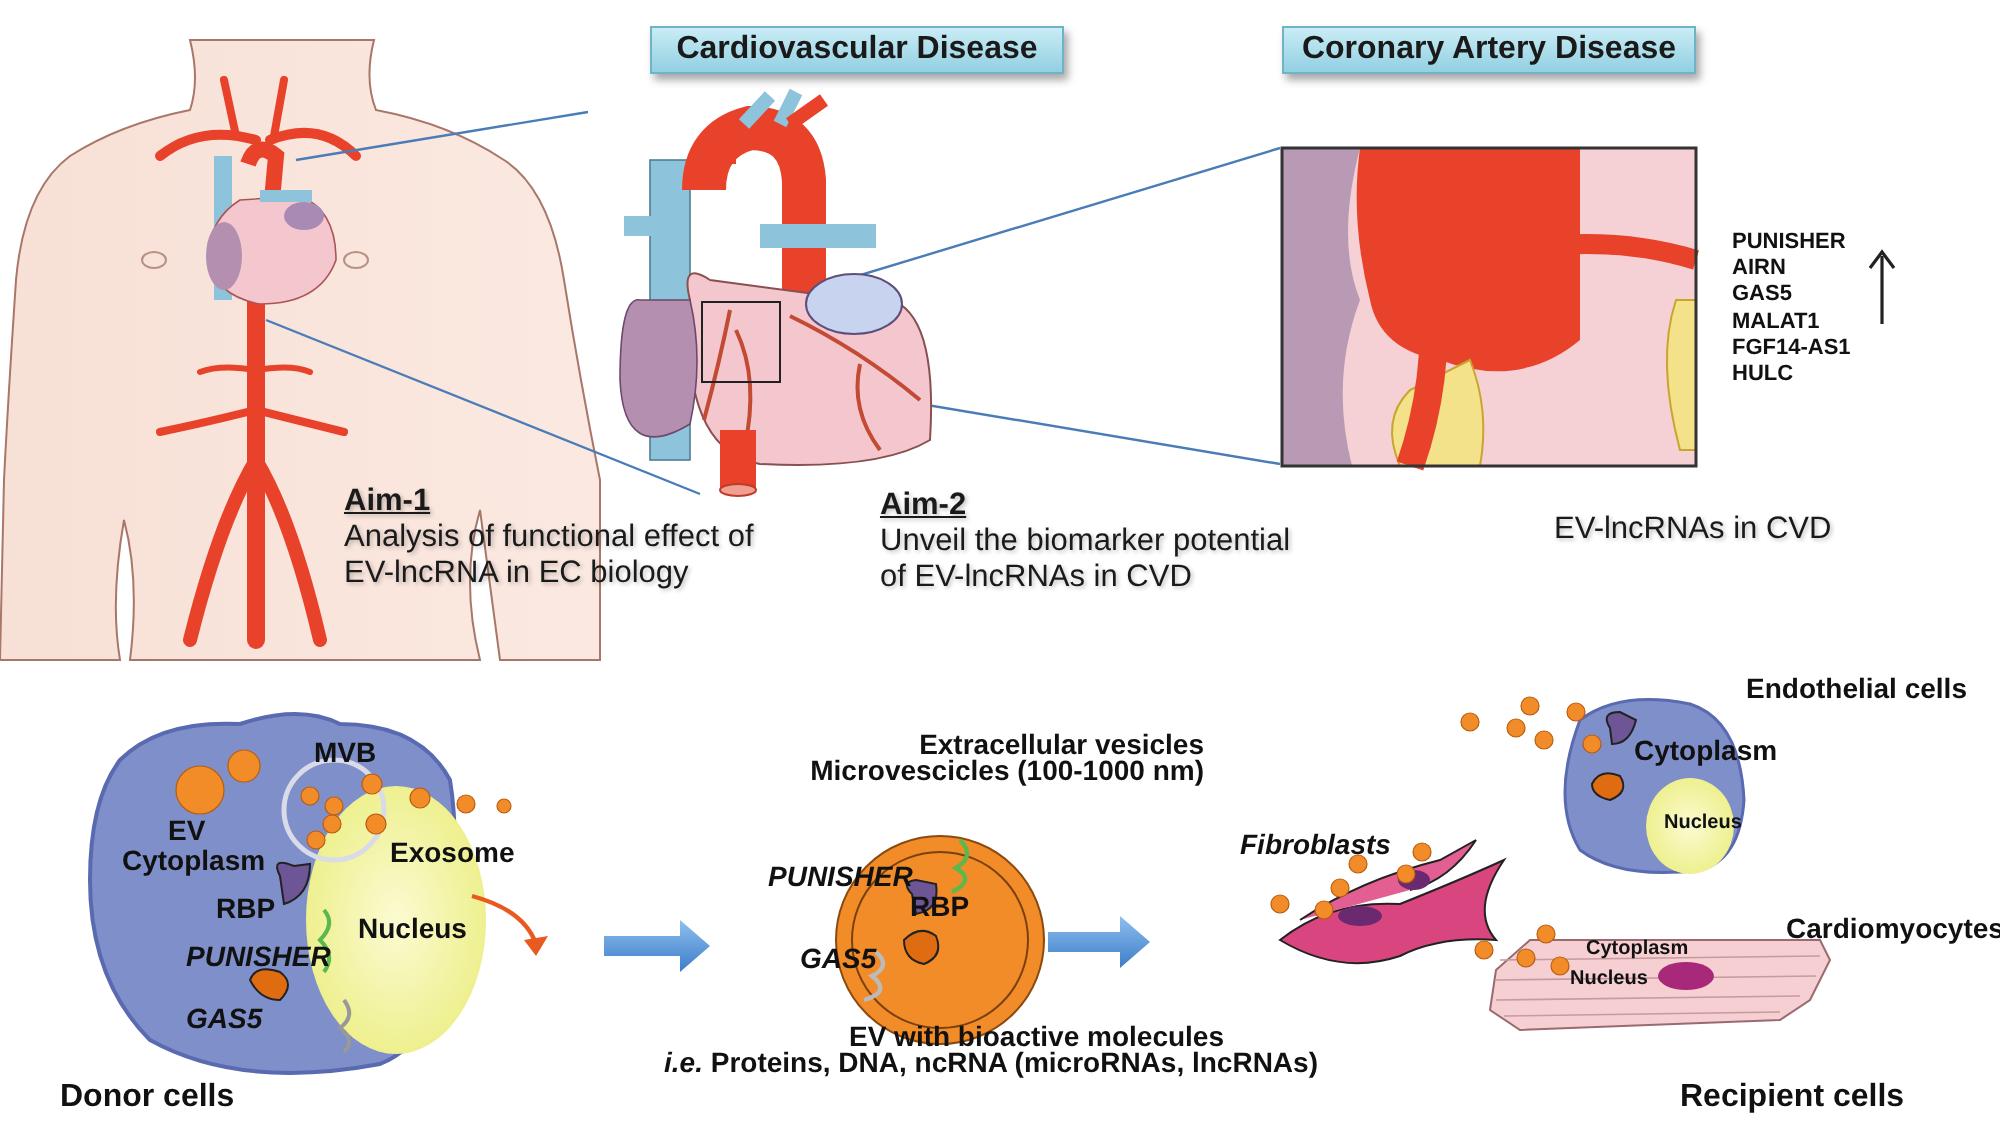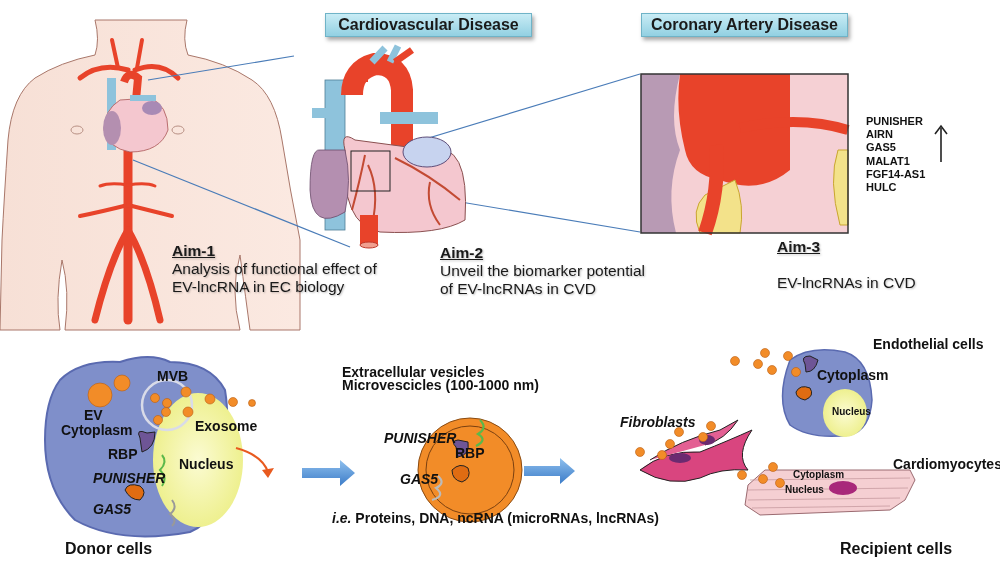--- a/index.html
+++ b/index.html
@@ -5,21 +5,21 @@
   html,body{margin:0;padding:0;background:#fff;}
   body{width:1000px;height:563px;position:relative;overflow:hidden;font-family:"Liberation Sans",sans-serif;color:#111;}
   .banner{position:absolute;height:22px;background:linear-gradient(#c9ecf5,#92d0e2);border:1px solid #6fb3c7;box-shadow:2px 3px 4px rgba(0,0,0,.35);font-weight:bold;font-size:16px;display:flex;align-items:center;justify-content:center;color:#1a1a1a;}
   .aim{position:absolute;font-size:15.5px;line-height:18px;color:#1a1a1a;text-shadow:1px 1px 2px rgba(0,0,0,.25);}
   .aim .t{font-weight:bold;text-decoration:underline;display:block;}
   .lnc{position:absolute;left:866px;top:115px;font-weight:bold;font-size:11px;line-height:13.2px;}
   .lbl{position:absolute;font-weight:bold;font-size:14px;white-space:nowrap;}
   .lbl.i{font-style:italic;}
   .sm{font-size:10px;}
   .big{position:absolute;font-weight:bold;font-size:16px;}
-  .center{text-align:left;}
+  .center{text-align:right;}
   svg{position:absolute;left:0;top:0;}
 </style>
 </head>
 <body>
 
 <svg width="1000" height="563" viewBox="0 0 1000 563">
   <defs>
     <linearGradient id="bodyG" x1="0" x2="1">
         <stop offset="0" stop-color="#f7e0d6"></stop>
         <stop offset="1" stop-color="#fbe9e1"></stop>
@@ -201,21 +201,20 @@
   <span class="t">Aim-1</span>
   <span>Analysis of functional effect of</span><br>
   <span>EV-lncRNA in EC biology</span>
 </div>
 <div class="aim" style="left:440px;top:244px;">
   <span class="t">Aim-2</span>
   <span>Unveil the biomarker potential</span><br>
   <span>of EV-lncRNAs in CVD</span>
 </div>
 <div class="aim" style="left:777px;top:238px;">
-  <span class="t">Aim-3</span>
   <br>
   <span>EV-lncRNAs in CVD</span>
 </div>
 
 <div class="lnc">
   <div>PUNISHER</div>
   <div>AIRN</div>
   <div>GAS5</div>
   <div>MALAT1</div>
   <div>FGF14-AS1</div>
@@ -223,30 +222,31 @@
 </div>
 
 <div class="lbl" style="left:157px;top:368px;">MVB</div>
 <div class="lbl" style="left:84px;top:407px;">EV</div>
 <div class="lbl" style="left:61px;top:422px;">Cytoplasm</div>
 <div class="lbl" style="left:195px;top:418px;">Exosome</div>
 <div class="lbl" style="left:108px;top:446px;">RBP</div>
 <div class="lbl" style="left:179px;top:456px;">Nucleus</div>
 <div class="lbl i" style="left:93px;top:470px;">PUNISHER</div>
 <div class="lbl i" style="left:93px;top:501px;">GAS5</div>
-<div class="big" style="left:30px;top:540px;margin-left:35px;">Donor cells</div>
+<div class="big" style="left:30px;top:540px;">Donor cells</div>
 
 <div class="lbl center" style="left:342px;top:366px;width:260px;line-height:13px;">
   <div>Extracellular vesicles</div>
   <div>Microvescicles (100-1000 nm)</div>
 </div>
 <div class="lbl i" style="left:384px;top:430px;">PUNISHER</div>
 <div class="lbl" style="left:455px;top:445px;">RBP</div>
 <div class="lbl i" style="left:400px;top:471px;">GAS5</div>
 <div class="lbl center" style="left:332px;top:512px;width:280px;line-height:13px;">
+  <div>EV with bioactive molecules</div>
   <div><i>i.e.</i><span> Proteins, DNA, ncRNA (microRNAs, lncRNAs)</span></div>
 </div>
 
 <div class="lbl" style="left:873px;top:336px;">Endothelial cells</div>
 <div class="lbl" style="left:817px;top:367px;">Cytoplasm</div>
 <div class="lbl sm" style="left:832px;top:406px;">Nucleus</div>
 <div class="lbl" style="left:620px;top:414px;font-style:italic;">Fibroblasts</div>
 <div class="lbl" style="left:893px;top:456px;">Cardiomyocytes</div>
 <div class="lbl sm" style="left:793px;top:469px;">Cytoplasm</div>
 <div class="lbl sm" style="left:785px;top:484px;">Nucleus</div>

